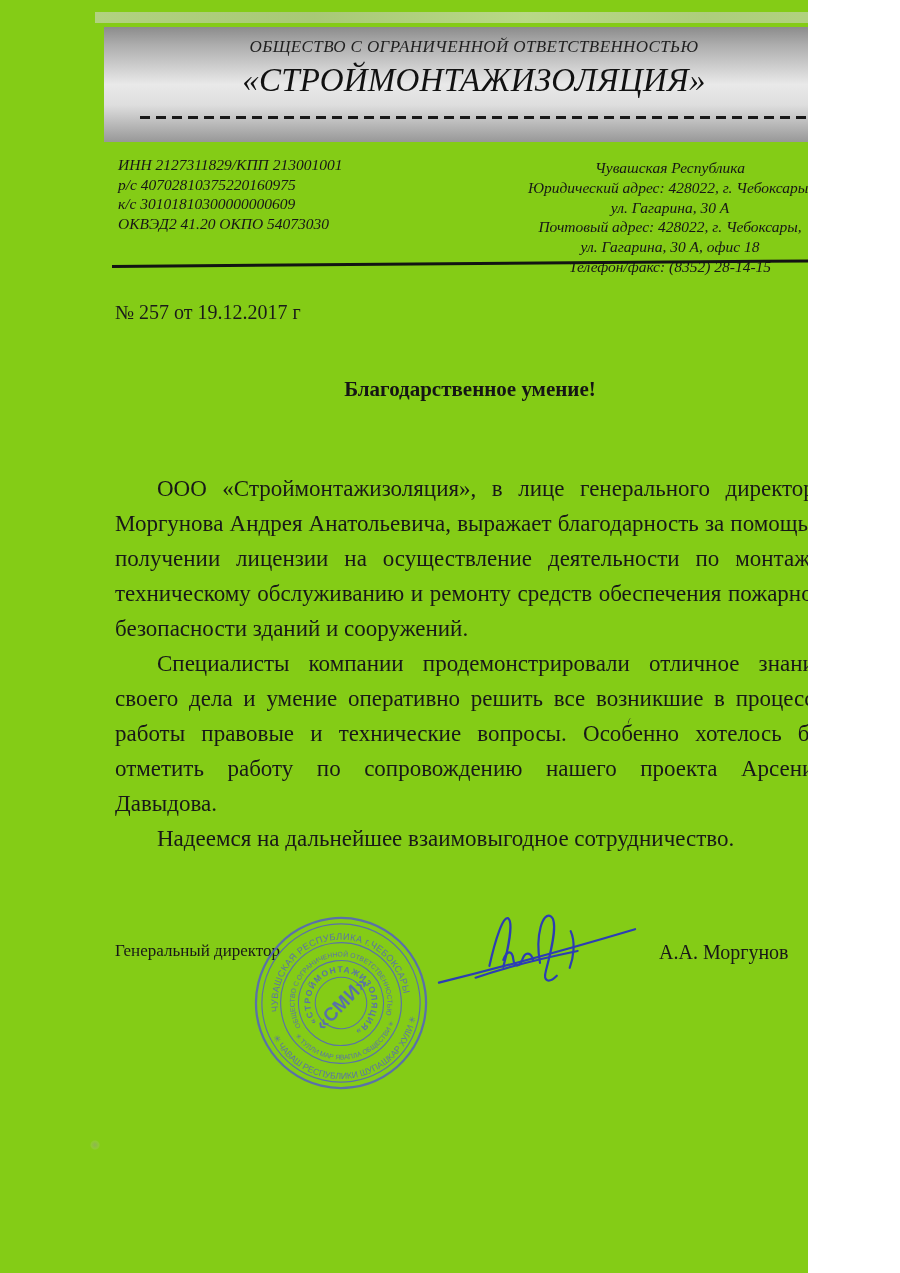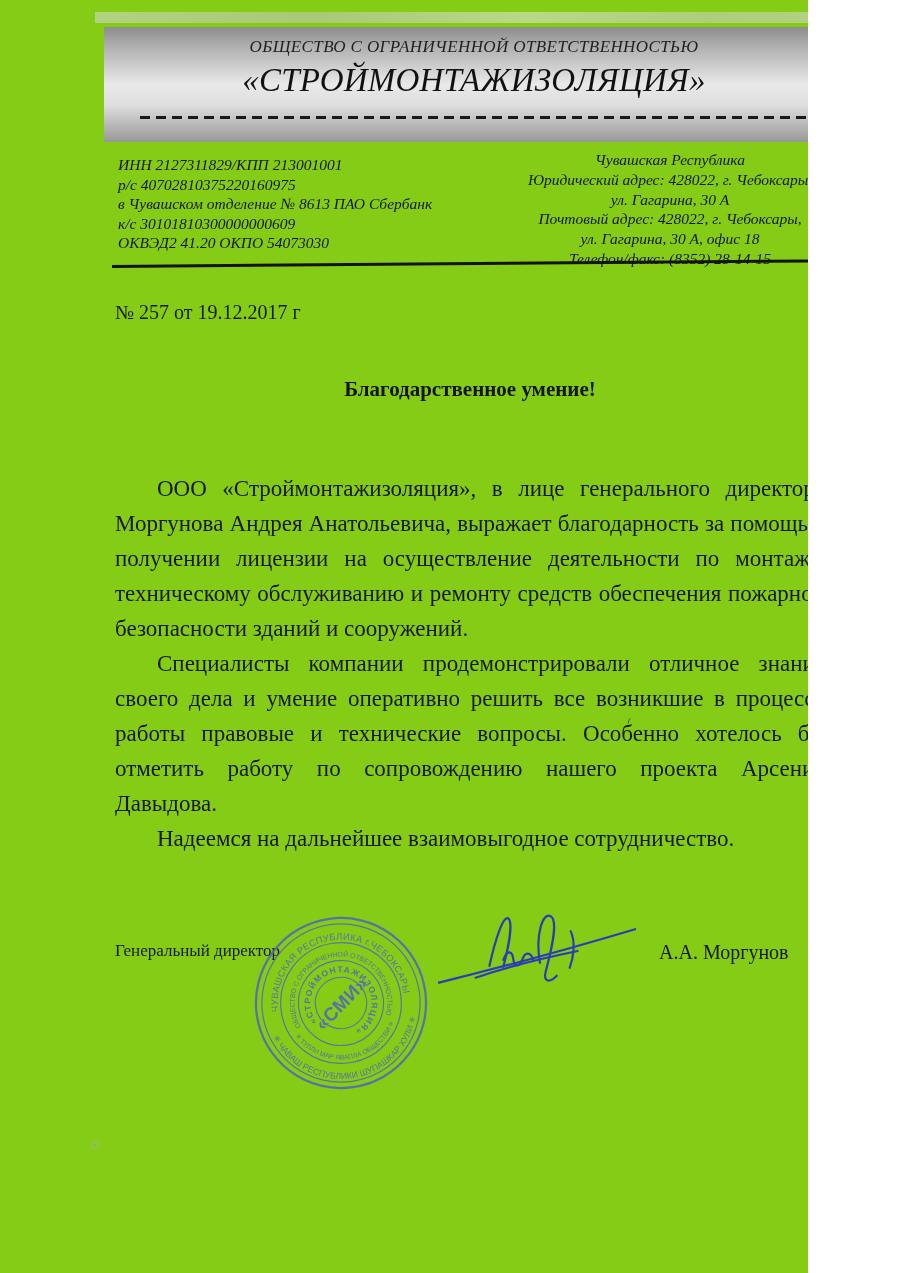--- a/index.html
+++ b/index.html
@@ -25,21 +25,21 @@
   }
   .banner-dashes{
     position:absolute;left:36px;right:38px;top:89px;height:2.6px;
     background:repeating-linear-gradient(90deg,#191919 0 10px,transparent 10px 16px);
   }
   
   .info-left{
     position:absolute;left:118px;top:155px;font-style:italic;font-size:15.5px;line-height:19.6px;color:#161616;
   }
   .info-right{
-    position:absolute;left:505px;top:150px;width:330px;text-align:center;
+    position:absolute;left:505px;top:158px;width:330px;text-align:center;
     font-style:italic;font-size:15.5px;line-height:19.8px;color:#161616;
   }
   .rule{
     position:absolute;left:112px;top:262px;width:745px;height:2.5px;background:#131313;
     transform:rotate(-0.45deg);
   }
   .ref-line{position:absolute;left:115px;top:301px;font-size:20px;color:#1a1a1a;}
   .doc-title{
     position:absolute;left:115px;top:377px;width:710px;text-align:center;
     font-weight:bold;font-size:21px;color:#151515;
@@ -74,21 +74,20 @@
 
   <div class="banner">
     <div class="banner-line1">ОБЩЕСТВО С ОГРАНИЧЕННОЙ ОТВЕТСТВЕННОСТЬЮ</div>
     <div class="banner-line2">«СТРОЙМОНТАЖИЗОЛЯЦИЯ»</div>
     <div class="banner-dashes"></div>
   </div>
 
   <div class="info-left">
     <div>ИНН 2127311829/КПП 213001001</div>
     <div>р/с 40702810375220160975</div>
-    <div>в Чувашском отделение № 8613 ПАО Сбербанк</div>
     <div>к/с 30101810300000000609</div>
     <div>ОКВЭД2 41.20 ОКПО 54073030</div>
   </div>
 
   <div class="info-right">
     <div>Чувашская Республика</div>
     <div>Юридический адрес: 428022, г. Чебоксары,</div>
     <div>ул. Гагарина, 30 А</div>
     <div>Почтовый адрес: 428022, г. Чебоксары,</div>
     <div>ул. Гагарина, 30 А, офис 18</div>

